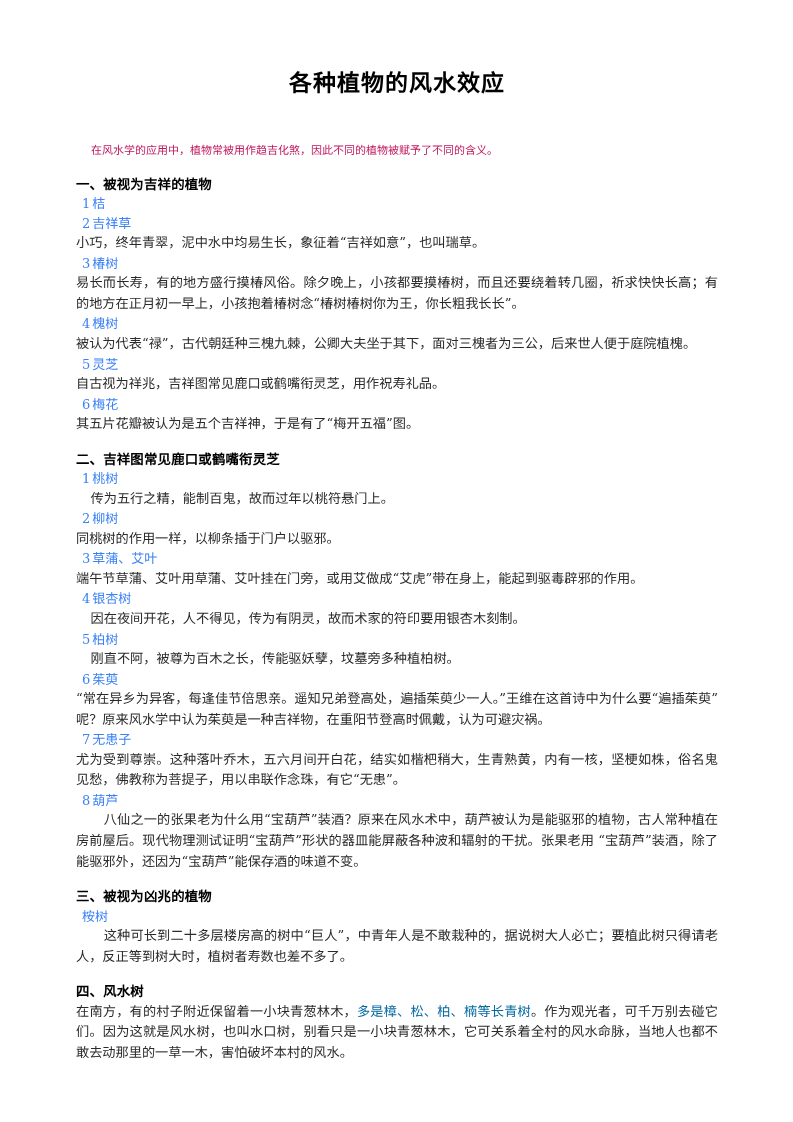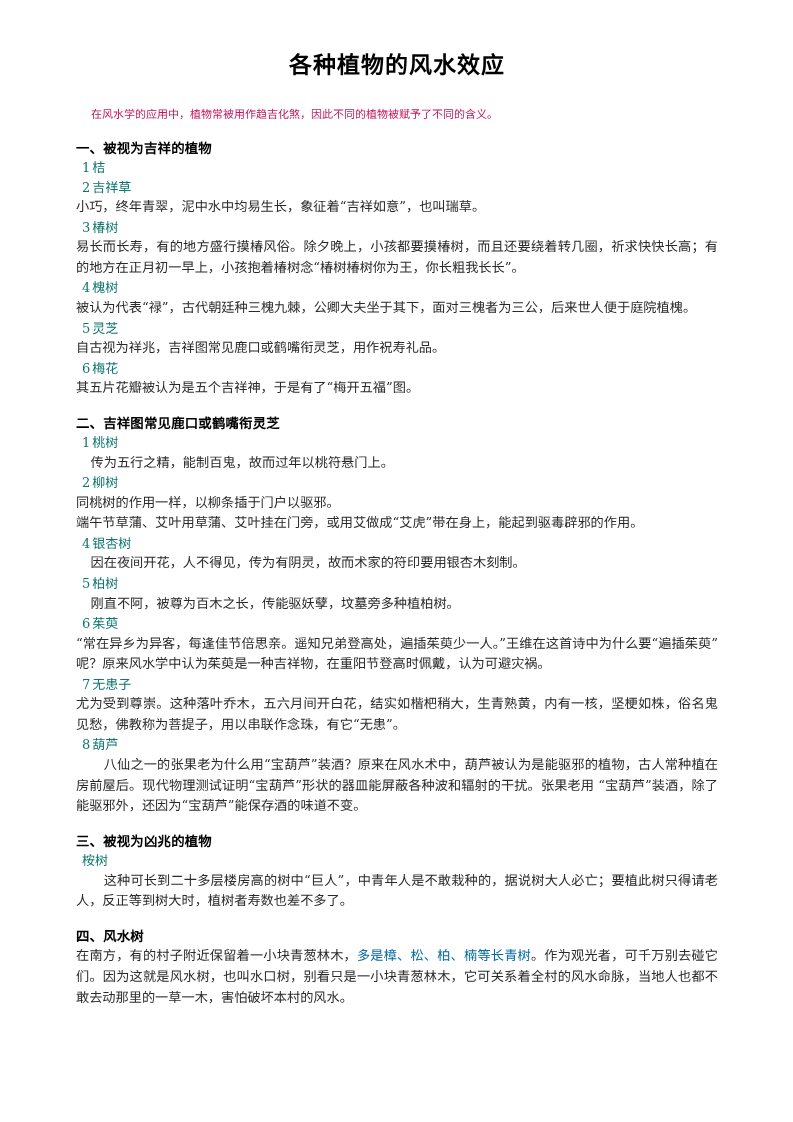--- a/index.html
+++ b/index.html
@@ -28,21 +28,21 @@
     position: absolute;
     left: 68px;
     top: 0;
     width: 658px;
   }
   .doc-title {
     text-align: center;
     font-size: 23px;
     font-weight: bold;
     letter-spacing: 1px;
-    margin: 0;
+    margin: 18px;
     padding-top: 50px;
     padding-bottom: 0;
     line-height: 1.3;
     color: #000000;
   }
   .intro {
     font-size: 11px;
     line-height: 1.62;
     margin: 0;
     padding-top: 26px;
@@ -58,21 +58,21 @@
     padding-bottom: 0;
     line-height: 1.45;
     color: #000000;
     letter-spacing: 0.2px;
   }
   .item-label {
     font-size: 13px;
     line-height: 1.5;
     margin: 0;
     padding-left: 6px;
-    color: #0f766e;
+    color: #3b82f6;
   }
   .item-label .num {
     padding-right: 2px;
   }
   .item-body {
     font-size: 13.2px;
     line-height: 1.56;
     margin: 0;
     text-align: justify;
     color: #2a2a2a;
@@ -115,20 +115,21 @@
           <div class="item-body">自古视为祥兆，吉祥图常见鹿口或鹤嘴衔灵芝，用作祝寿礼品。</div>
           <div class="item-label"><span class="num">6</span><span>梅花</span></div>
           <div class="item-body">其五片花瓣被认为是五个吉祥神，于是有了“梅开五福”图。</div>
         </div>
         <div class="block">
           <div class="section-heading">二、吉祥图常见鹿口或鹤嘴衔灵芝</div>
           <div class="item-label"><span class="num">1</span><span>桃树</span></div>
           <div class="item-body indent">传为五行之精，能制百鬼，故而过年以桃符悬门上。</div>
           <div class="item-label"><span class="num">2</span><span>柳树</span></div>
           <div class="item-body">同桃树的作用一样，以柳条插于门户以驱邪。</div>
+          <div class="item-label"><span class="num">3</span><span>草蒲、艾叶</span></div>
           <div class="item-body">端午节草蒲、艾叶用草蒲、艾叶挂在门旁，或用艾做成“艾虎”带在身上，能起到驱毒辟邪的作用。</div>
           <div class="item-label"><span class="num">4</span><span>银杏树</span></div>
           <div class="item-body indent">因在夜间开花，人不得见，传为有阴灵，故而术家的符印要用银杏木刻制。</div>
           <div class="item-label"><span class="num">5</span><span>柏树</span></div>
           <div class="item-body indent">刚直不阿，被尊为百木之长，传能驱妖孽，坟墓旁多种植柏树。</div>
           <div class="item-label"><span class="num">6</span><span>茱萸</span></div>
           <div class="item-body">“常在异乡为异客，每逢佳节倍思亲。遥知兄弟登高处，遍插茱萸少一人。”王维在这首诗中为什么要“遍插茱萸”呢？原来风水学中认为茱萸是一种吉祥物，在重阳节登高时佩戴，认为可避灾祸。</div>
           <div class="item-label"><span class="num">7</span><span>无患子</span></div>
           <div class="item-body">尤为受到尊崇。这种落叶乔木，五六月间开白花，结实如楷杷稍大，生青熟黄，内有一核，坚梗如株，俗名鬼见愁，佛教称为菩提子，用以串联作念珠，有它“无患”。</div>
           <div class="item-label"><span class="num">8</span><span>葫芦</span></div>

